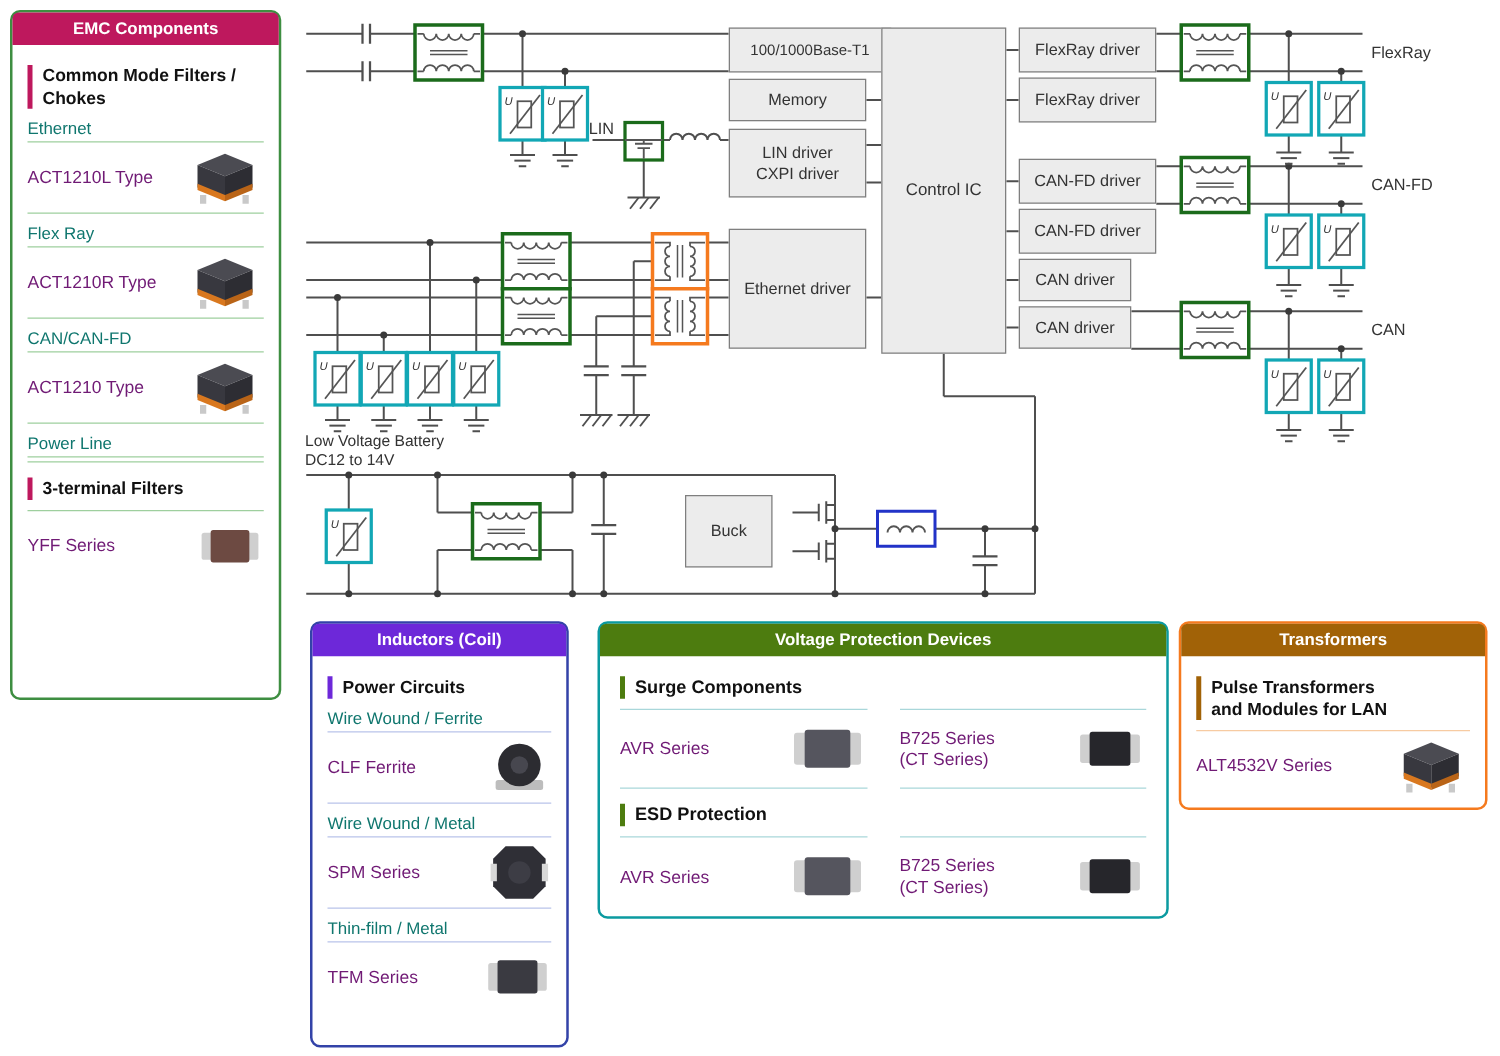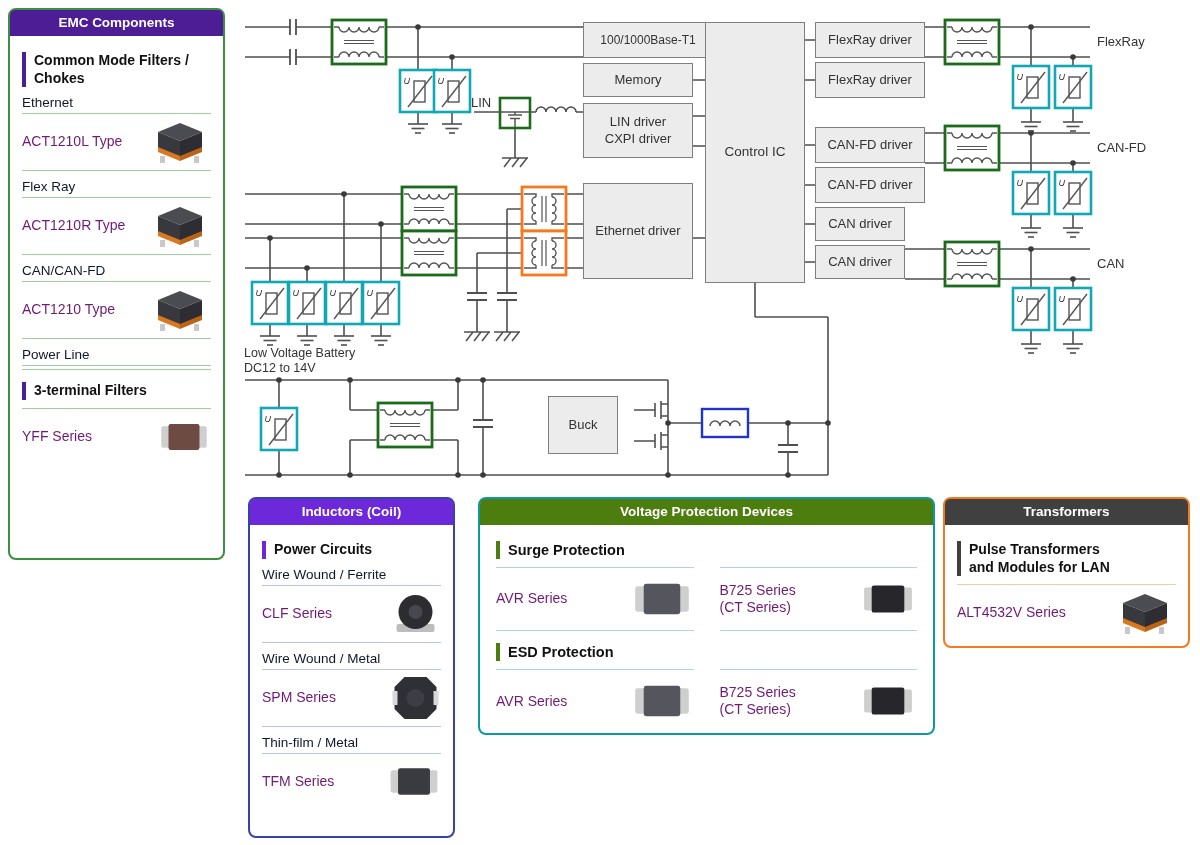--- a/index.html
+++ b/index.html
@@ -16,28 +16,28 @@
 
   
   .panel{position:absolute;z-index:3;background:#fff;border-radius:8px;box-sizing:border-box}
   .panel-header{color:#fff;font-size:13.5px;font-weight:bold;text-align:center;
                 padding:5px 0 6px;border-radius:5px 5px 0 0}
   .panel-body{padding:6px 12px 8px}
   .green-border{border:2px solid #3e8e41}
   .blue-border{border:2px solid #3343a8}
   .teal-border{border:2px solid #0b9aa0}
   .orange-border{border:2px solid #f57a1e}
-  .green-bg{background:#4c1d95}
+  .green-bg{background:#be185d}
   .blue-bg{background:#6d28d9}
   .teal-bg{background:#4d7c0f}
-  .orange-bg{background:#404040}
+  .orange-bg{background:#a16207}
 
   .sec-head{display:flex;font-weight:bold;font-size:14px;color:#111;margin:10px 0 8px;line-height:1.25}
   .sec-bar{width:4px;margin-right:8px;flex:none;align-self:stretch}
-  .cat{font-size:13.5px;color:#0f172a;margin:8px 0 3px}
+  .cat{font-size:13.5px;color:#0f766e;margin:8px 0 3px}
   .sep{border:none;border-top:1px solid #9ecf9e;margin:3px 0}
   .blue-sep{border-top-color:#b9c4ea}
   .orange-sep{border-top-color:#f7cba2}
   .prod{display:flex;align-items:center;justify-content:space-between;min-height:50px;padding-right:2px}
   .plink{font-size:14px;color:#701a75;text-decoration:none;line-height:1.25}
   .photo{flex:none}
 
   .vrow{display:grid;grid-template-columns:1fr 1fr;column-gap:26px}
   .vcell{display:flex;justify-content:space-between;align-items:center;min-height:54px;padding:4px 4px 4px 0}
   .vb{border-top:1px solid #a9d7da;border-bottom:1px solid #a9d7da}
@@ -318,21 +318,21 @@
   <div class="panel-header blue-bg">Inductors (Coil)</div>
   <div class="panel-body">
     <div class="sec-head">
       <span class="sec-bar blue-bg"></span>
       <span>Power Circuits</span>
     </div>
 
     <div class="cat">Wire Wound / Ferrite</div>
     <hr class="sep blue-sep">
     <div class="prod">
-      <a class="plink" href="#">CLF Series</a>
+      <a class="plink" href="#">CLF Ferrite</a>
       <svg class="photo" width="47" height="42" viewBox="0 0 46 42">
           <use href="#photo-clf"></use>
         </svg>
     </div>
     <hr class="sep blue-sep">
 
     <div class="cat">Wire Wound / Metal</div>
     <hr class="sep blue-sep">
     <div class="prod">
       <a class="plink" href="#">SPM Series</a>
@@ -351,21 +351,21 @@
         </svg>
     </div>
   </div>
 </div>
 
 <div class="panel teal-border" style="left:478px;top:497px;width:457px;height:238px">
   <div class="panel-header teal-bg">Voltage Protection Devices</div>
   <div class="panel-body" style="padding:6px 16px 8px">
     <div class="sec-head" style="font-size:14.5px">
       <span class="sec-bar teal-bg"></span>
-      <span>Surge Protection</span>
+      <span>Surge Components</span>
     </div>
     <div class="vrow">
       <div class="vcell vb">
         <a class="plink" href="#">AVR Series</a>
         <svg class="photo" width="56" height="38" viewBox="0 0 46 31">
             <use href="#photo-mlcc" fill="#55555e"></use>
           </svg>
       </div>
       <div class="vcell vb">
         <a class="plink ml" href="#">B725 Series

